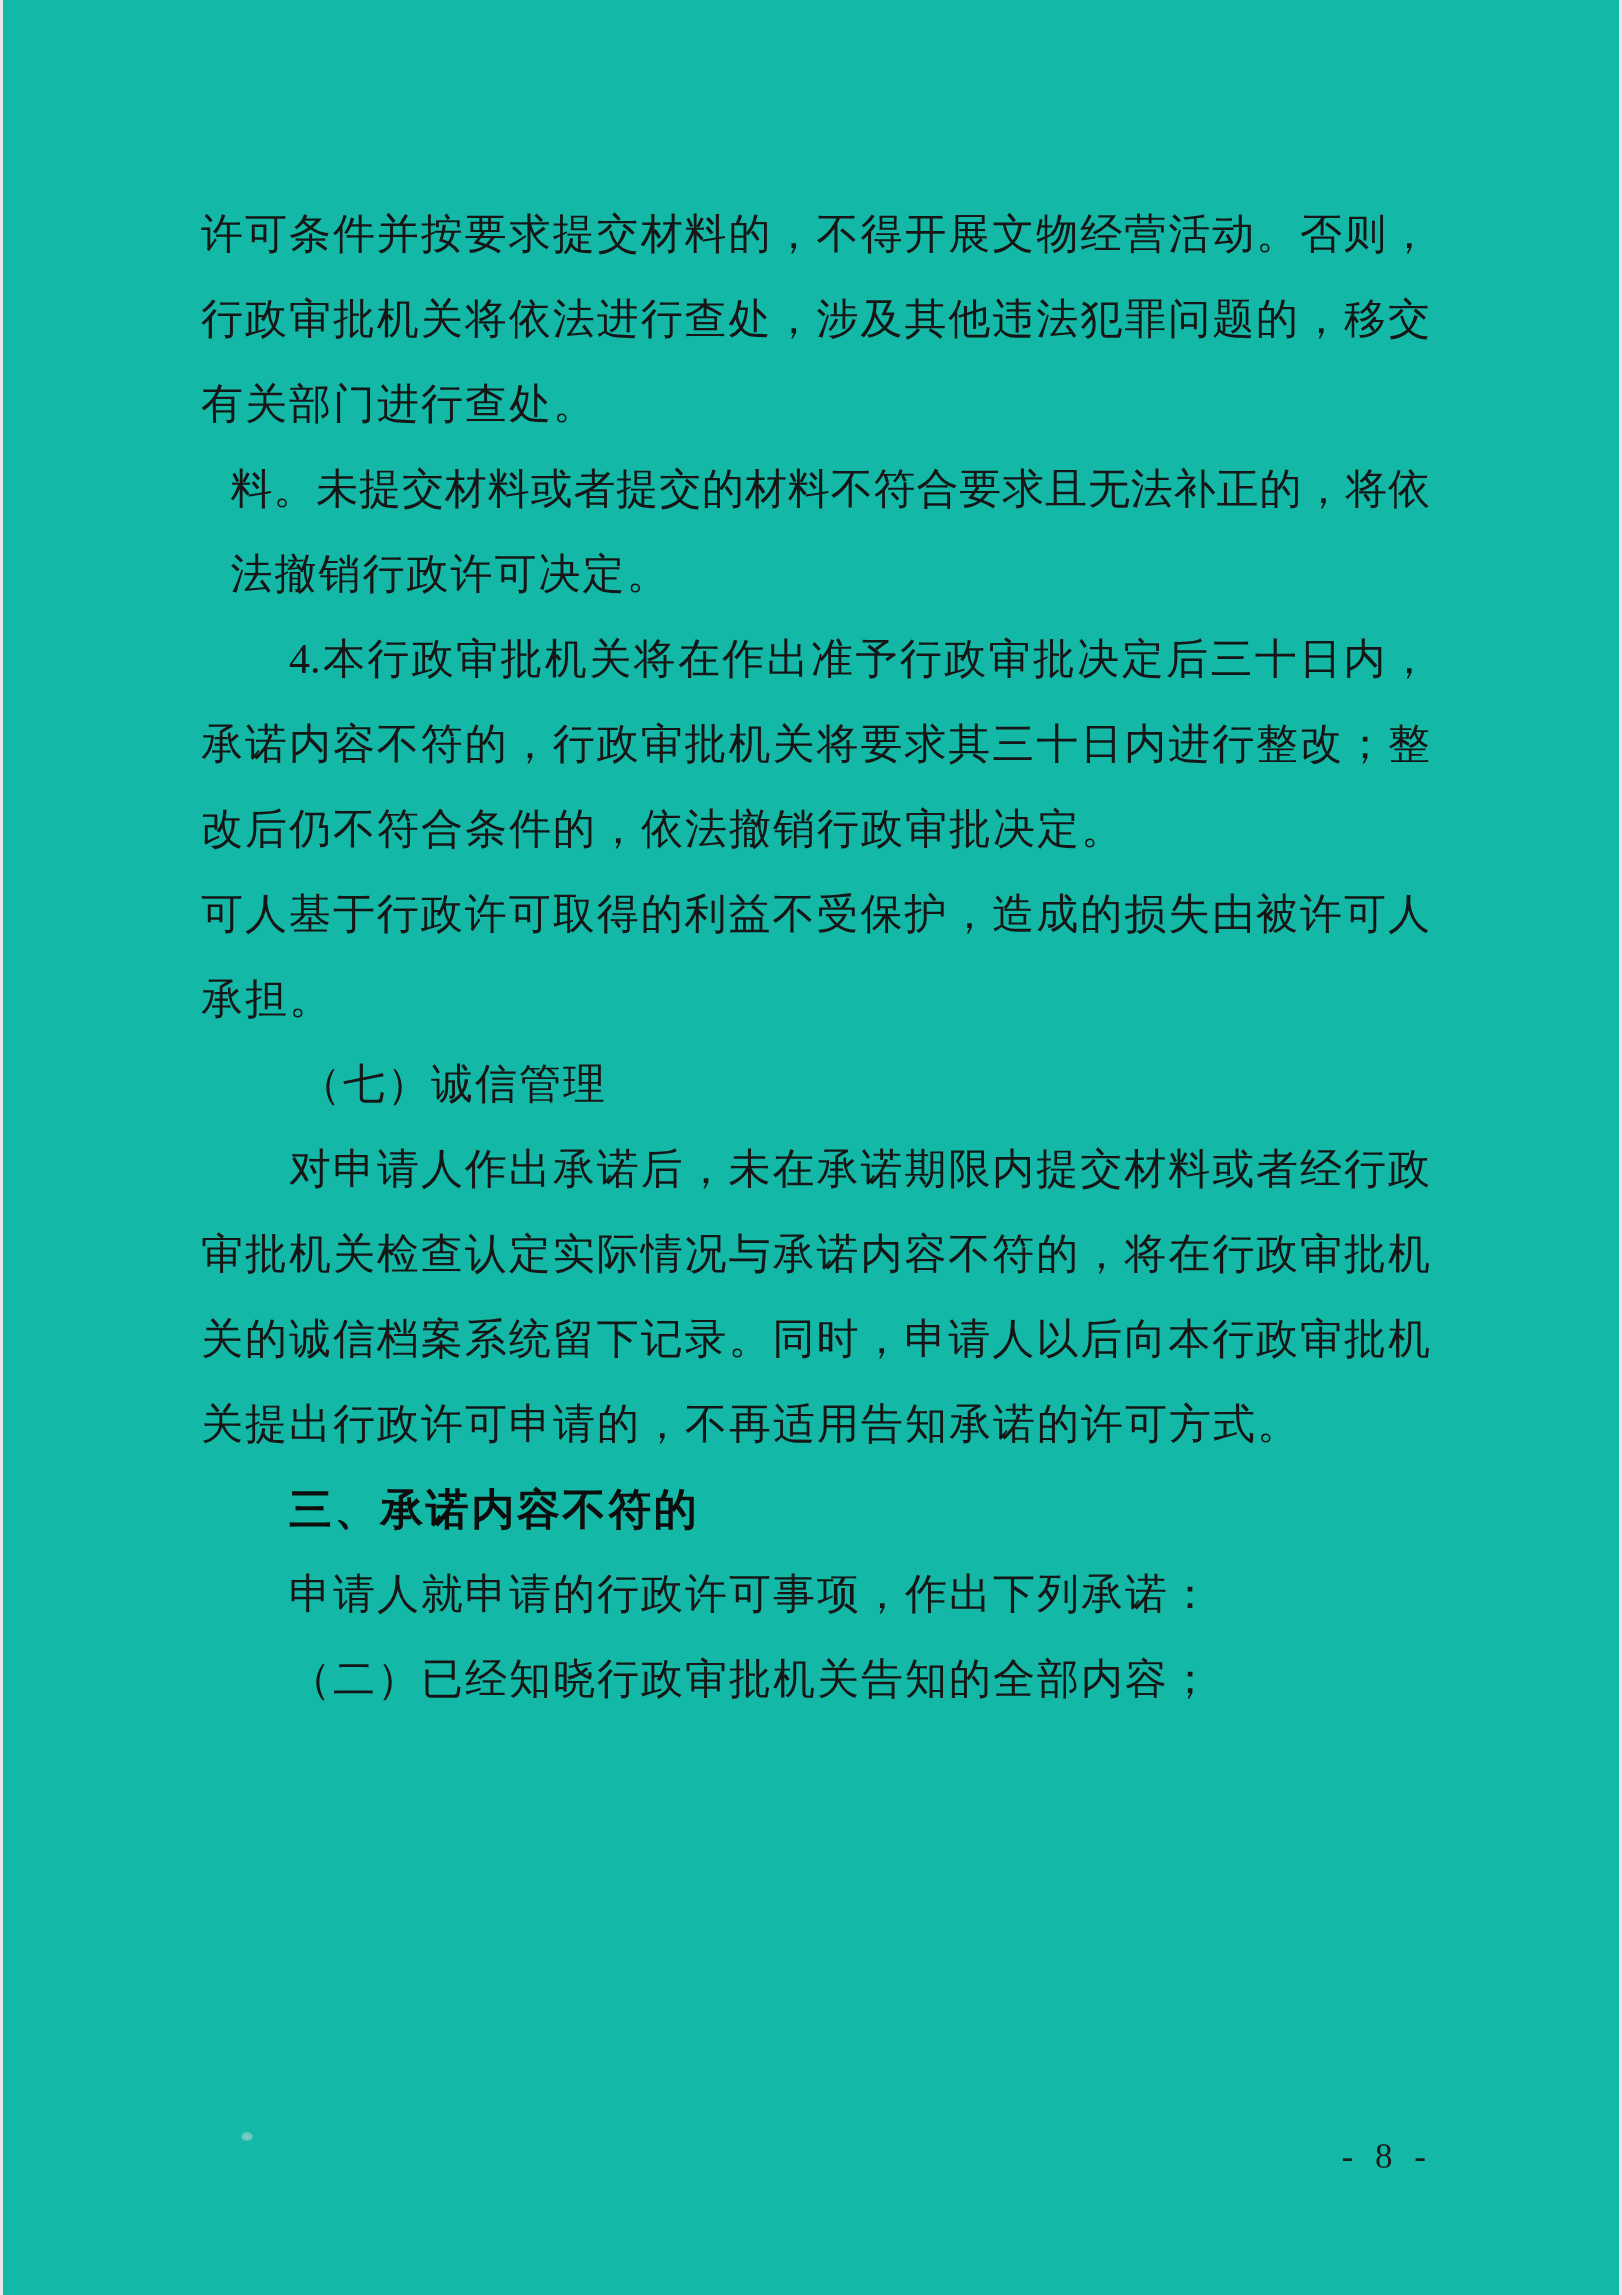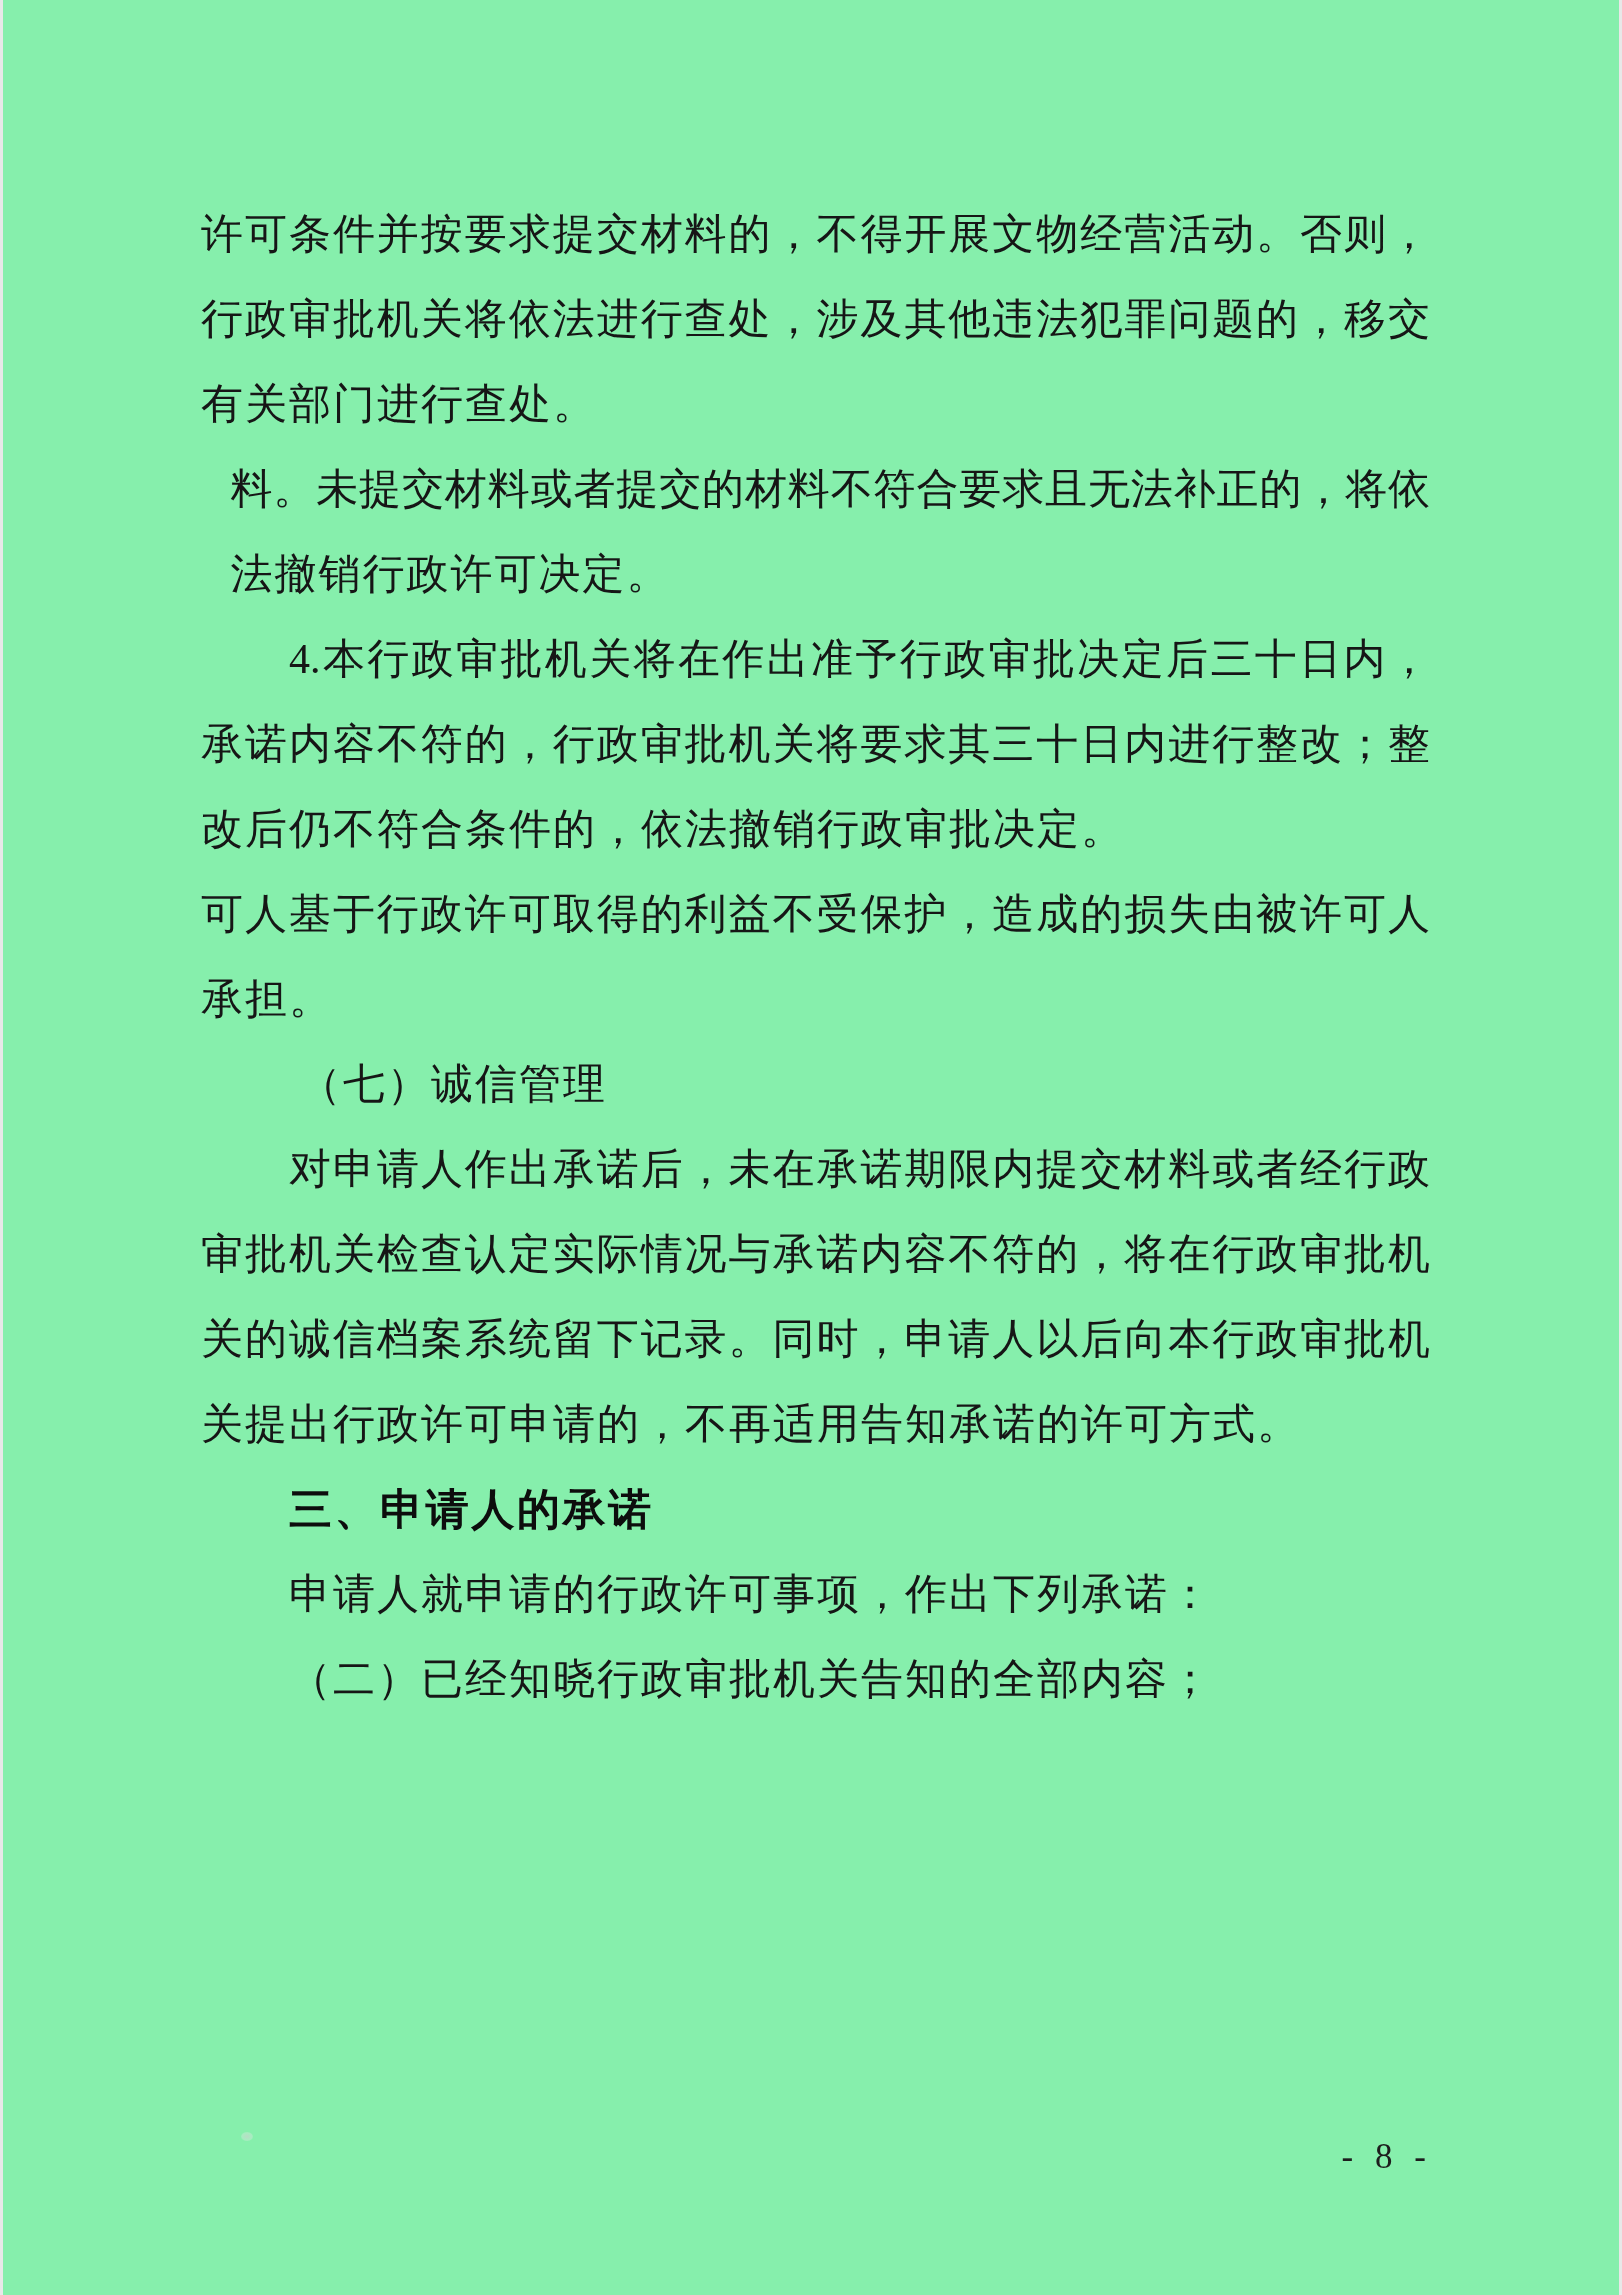--- a/index.html
+++ b/index.html
@@ -5,21 +5,21 @@
   html, body {
     margin: 0;
     padding: 0;
     background: #e8e8e8;
   }
   .page {
     position: relative;
     width: 1616px;
     height: 2295px;
     margin: 0 auto;
-    background: #86efac;
+    background: #14b8a6;
     overflow: hidden;
     font-family: "Liberation Serif", "DejaVu Serif", serif;
     color: #161616;
   }
   .doc-body {
     position: absolute;
     left: 198px;
     top: 192px;
     width: 1229px;
   }
@@ -86,20 +86,20 @@
       <div class="line ind-para j">4.本行政审批机关将在作出准予行政审批决定后三十日内，</div>
       <div class="line ind-none j">承诺内容不符的，行政审批机关将要求其三十日内进行整改；整</div>
       <div class="line ind-none">改后仍不符合条件的，依法撤销行政审批决定。</div>
       <div class="line ind-none j">可人基于行政许可取得的利益不受保护，造成的损失由被许可人</div>
       <div class="line ind-none">承担。</div>
       <div class="line ind-head7">（七）诚信管理</div>
       <div class="line ind-para j">对申请人作出承诺后，未在承诺期限内提交材料或者经行政</div>
       <div class="line ind-none j">审批机关检查认定实际情况与承诺内容不符的，将在行政审批机</div>
       <div class="line ind-none j">关的诚信档案系统留下记录。同时，申请人以后向本行政审批机</div>
       <div class="line ind-none">关提出行政许可申请的，不再适用告知承诺的许可方式。</div>
-      <div class="line ind-para bold-heading">三、申请人的承诺</div>
+      <div class="line ind-para bold-heading">三、承诺内容不符的</div>
       <div class="line ind-para">申请人就申请的行政许可事项，作出下列承诺：</div>
       <div class="line ind-para">（二）已经知晓行政审批机关告知的全部内容；</div>
     </div>
   <div class="scan-artifact"></div>
   <div class="page-number">- 8 -</div>
 </div>
 
 
 </body></html>

